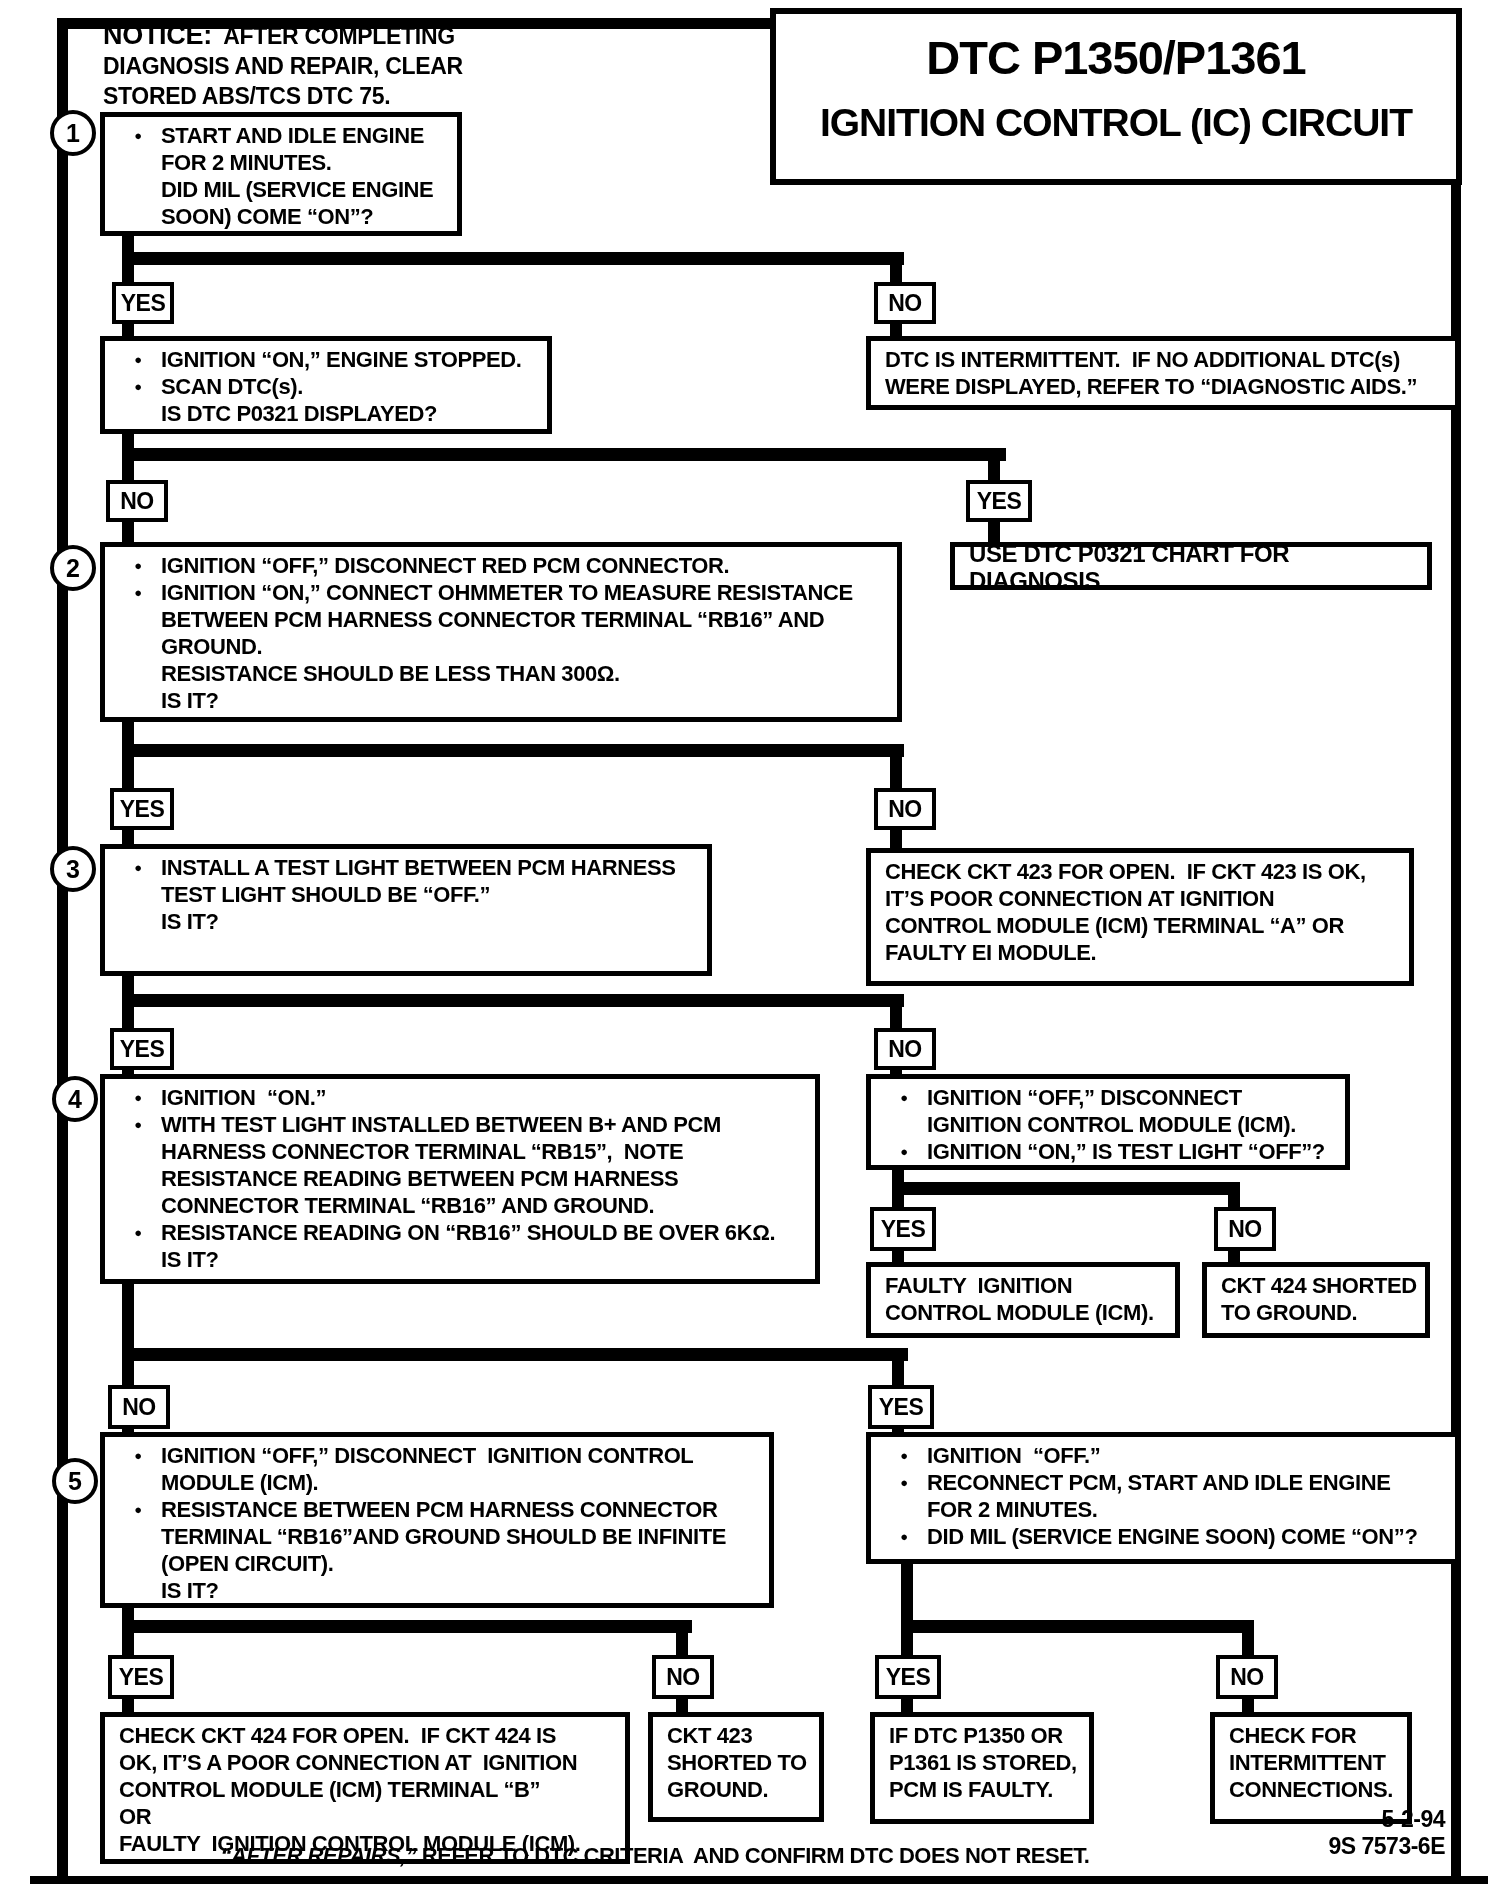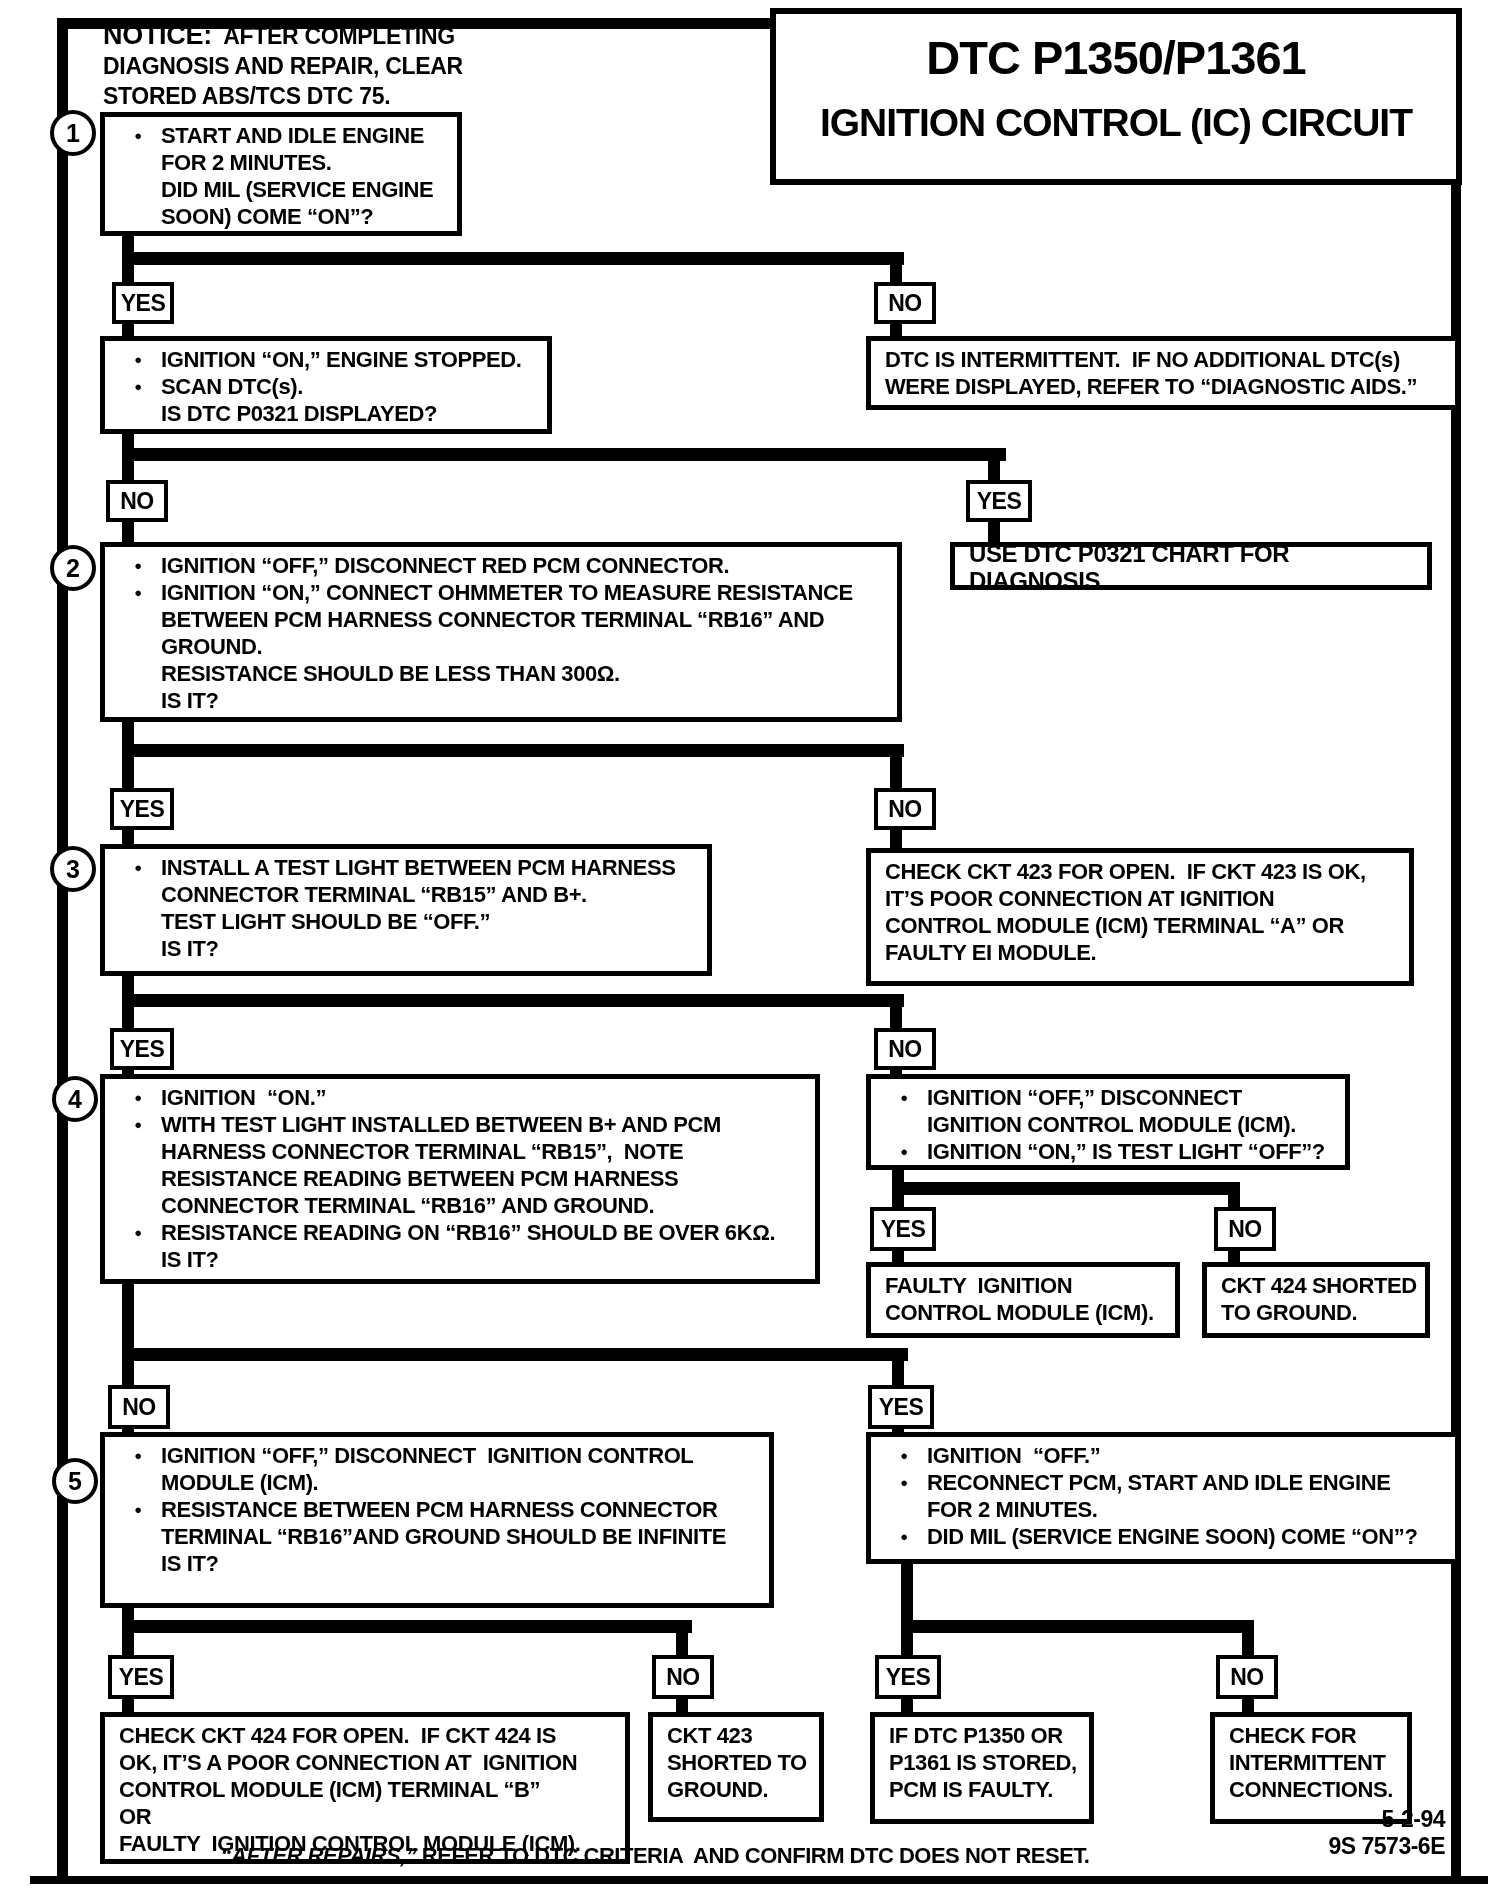--- a/index.html
+++ b/index.html
@@ -148,24 +148,20 @@
   <div class="wire" style="left:890px;top:830px;width:12px;height:18px"></div>
 
   <div class="circle" style="left:50px;top:846px">3</div>
   <div class="node" style="left:100px;top:844px;width:612px;height:132px">
       <div class="row">
         <span class="bu">●</span>
         <span class="tx">INSTALL A TEST LIGHT BETWEEN PCM HARNESS</span>
       </div>
       <div class="row">
         <span class="bu"></span>
-        <span class="tx">CONNECTOR TERMINAL “RB15” AND B+.</span>
-      </div>
-      <div class="row">
-        <span class="bu"></span>
         <span class="tx">TEST LIGHT SHOULD BE “OFF.”</span>
       </div>
       <div class="row">
         <span class="bu"></span>
         <span class="tx">IS IT?</span>
       </div>
     </div>
   <div class="node plain" style="left:866px;top:848px;width:548px;height:138px">
       <div class="row">
         <span class="tx">CHECK CKT 423 FOR OPEN.  IF CKT 423 IS OK,</span>
@@ -283,20 +279,24 @@
       <div class="row">
         <span class="bu">●</span>
         <span class="tx">RESISTANCE BETWEEN PCM HARNESS CONNECTOR</span>
       </div>
       <div class="row">
         <span class="bu"></span>
         <span class="tx">TERMINAL “RB16”AND GROUND SHOULD BE INFINITE</span>
       </div>
       <div class="row">
         <span class="bu"></span>
+        <span class="tx">(OPEN CIRCUIT).</span>
+      </div>
+      <div class="row">
+        <span class="bu"></span>
         <span class="tx">IS IT?</span>
       </div>
     </div>
   <div class="node" style="left:866px;top:1432px;width:594px;height:132px">
       <div class="row">
         <span class="bu">●</span>
         <span class="tx">IGNITION  “OFF.”</span>
       </div>
       <div class="row">
         <span class="bu">●</span>

